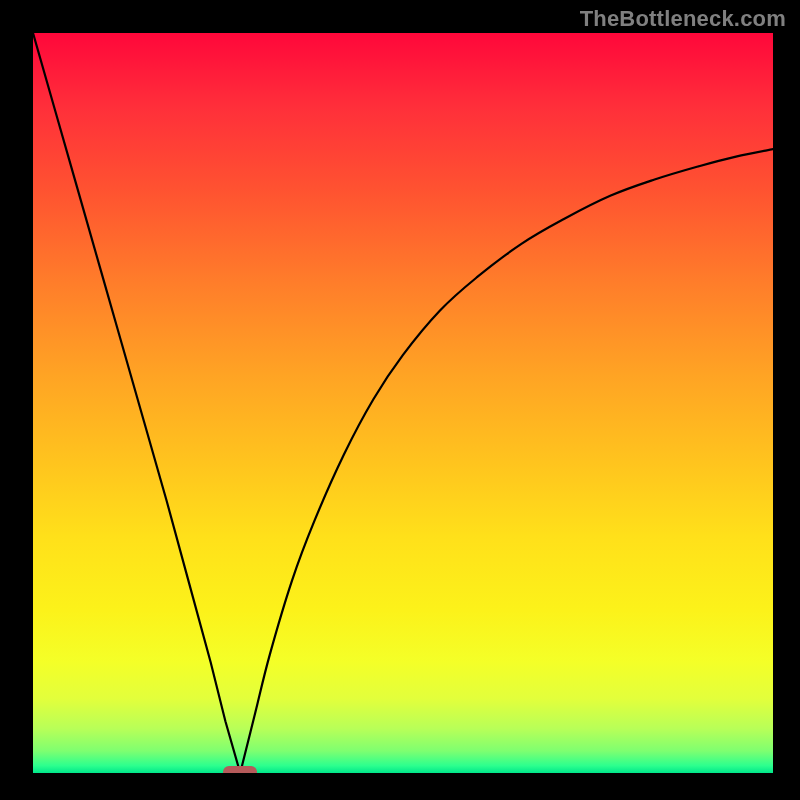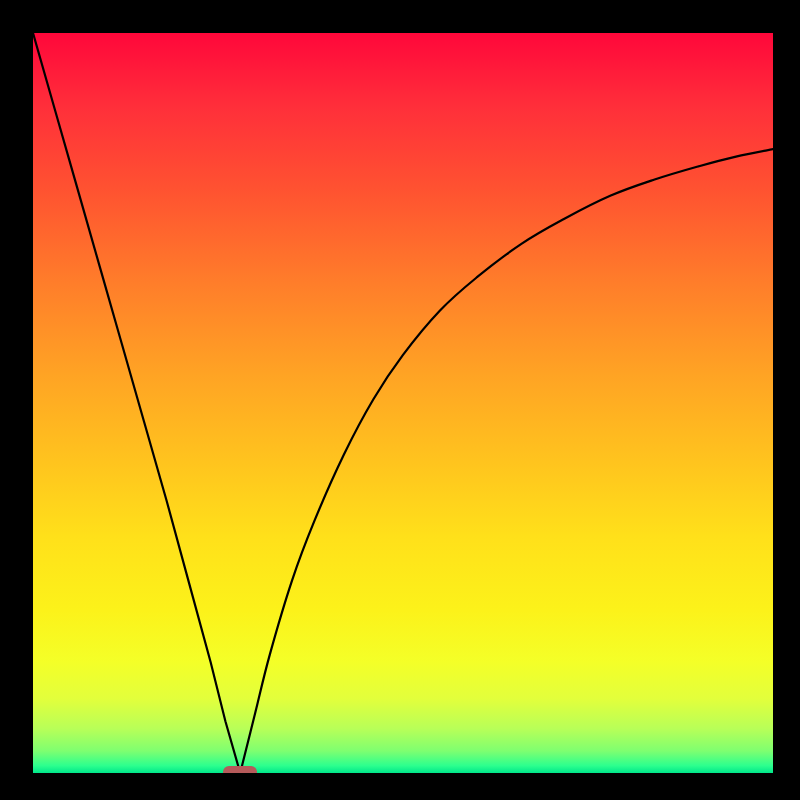--- a/index.html
+++ b/index.html
@@ -82,13 +82,14 @@
   <div class="plot-area">
     <div class="gradient"></div>
 
     <svg class="curve-svg" viewBox="0 0 740 740" preserveAspectRatio="none">
       <path id="curve-path" class="curve-path" d="M 0.00 0.00 L 22.20 77.70 L 44.40 155.40 L 66.60 233.10 L 88.80 310.80 L 111.00 388.50 L 133.20 466.20 L 155.40 547.60 L 177.60 629.00 L 192.40 688.20 L 207.20 740.00 L 207.20 740.00 C 209.86 729.34, 216.67 702.11, 222.00 680.80 C 227.33 659.49, 230.14 645.58, 236.80 621.60 C 243.46 597.62, 251.01 571.58, 259.00 547.60 C 266.99 523.62, 271.88 511.04, 281.20 488.40 C 290.52 465.76, 300.14 443.78, 310.80 421.80 C 321.46 399.82, 329.74 384.28, 340.40 366.30 C 351.06 348.32, 358.01 337.88, 370.00 321.90 C 381.99 305.92, 393.68 291.49, 407.00 277.50 C 420.32 263.51, 429.35 256.19, 444.00 244.20 C 458.65 232.21, 472.42 221.56, 488.40 210.90 C 504.38 200.24, 516.82 193.66, 532.80 185.00 C 548.78 176.34, 561.22 169.73, 577.20 162.80 C 593.18 155.87, 605.62 151.85, 621.60 146.52 C 637.58 141.19, 651.35 137.33, 666.00 133.20 C 680.65 129.07, 689.68 126.64, 703.00 123.58 C 716.32 120.52, 733.34 117.51, 740.00 116.18"></path>
     </svg>
 
     <div id="marker" class="marker" style="left: 190.18px; top: 733.488px; width: 34.04px; height: 11.84px;"></div>
   </div>
 
+  <div class="attribution">TheBottleneck.com</div>
 </div>
 
 </body></html>

